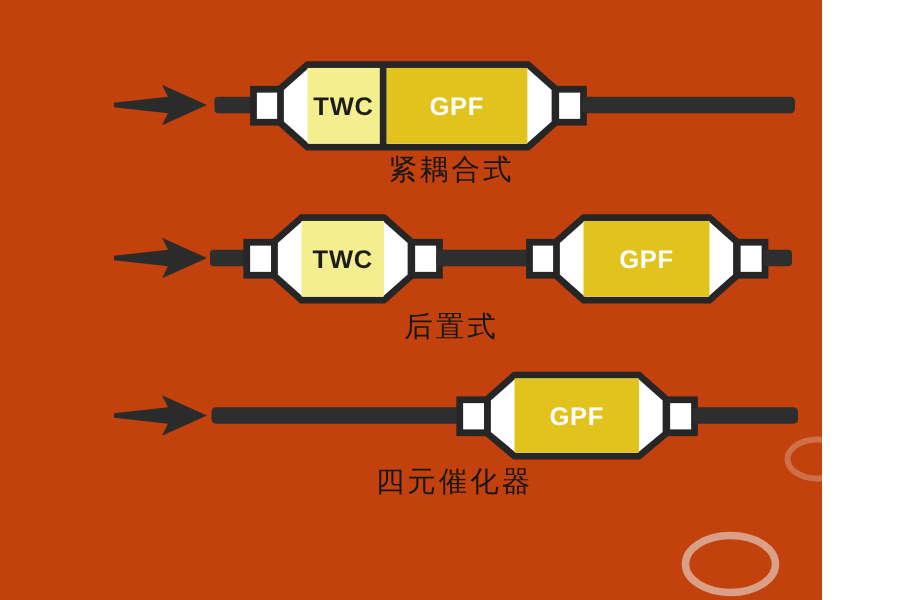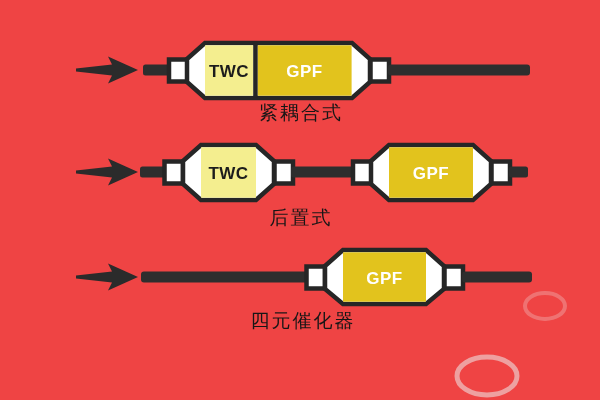--- a/index.html
+++ b/index.html
@@ -1,20 +1,20 @@
 <!DOCTYPE html>
 <html><head>
 <meta charset="utf-8">
 <style>
   html, body { margin: 0; padding: 0; background: #ffffff; }
   .canvas {
     position: relative;
-    width: 600px;
+    width: 548px;
     height: 400px;
-    background: #ef4444;
+    background: #c2410c;
     overflow: hidden;
     font-family: "Liberation Sans", sans-serif;
   }
   svg { display: block; }
   .unit-label {
     font-family: "Liberation Sans", sans-serif;
     font-weight: bold;
     font-size: 17px;
     letter-spacing: 0.5px;
   }

